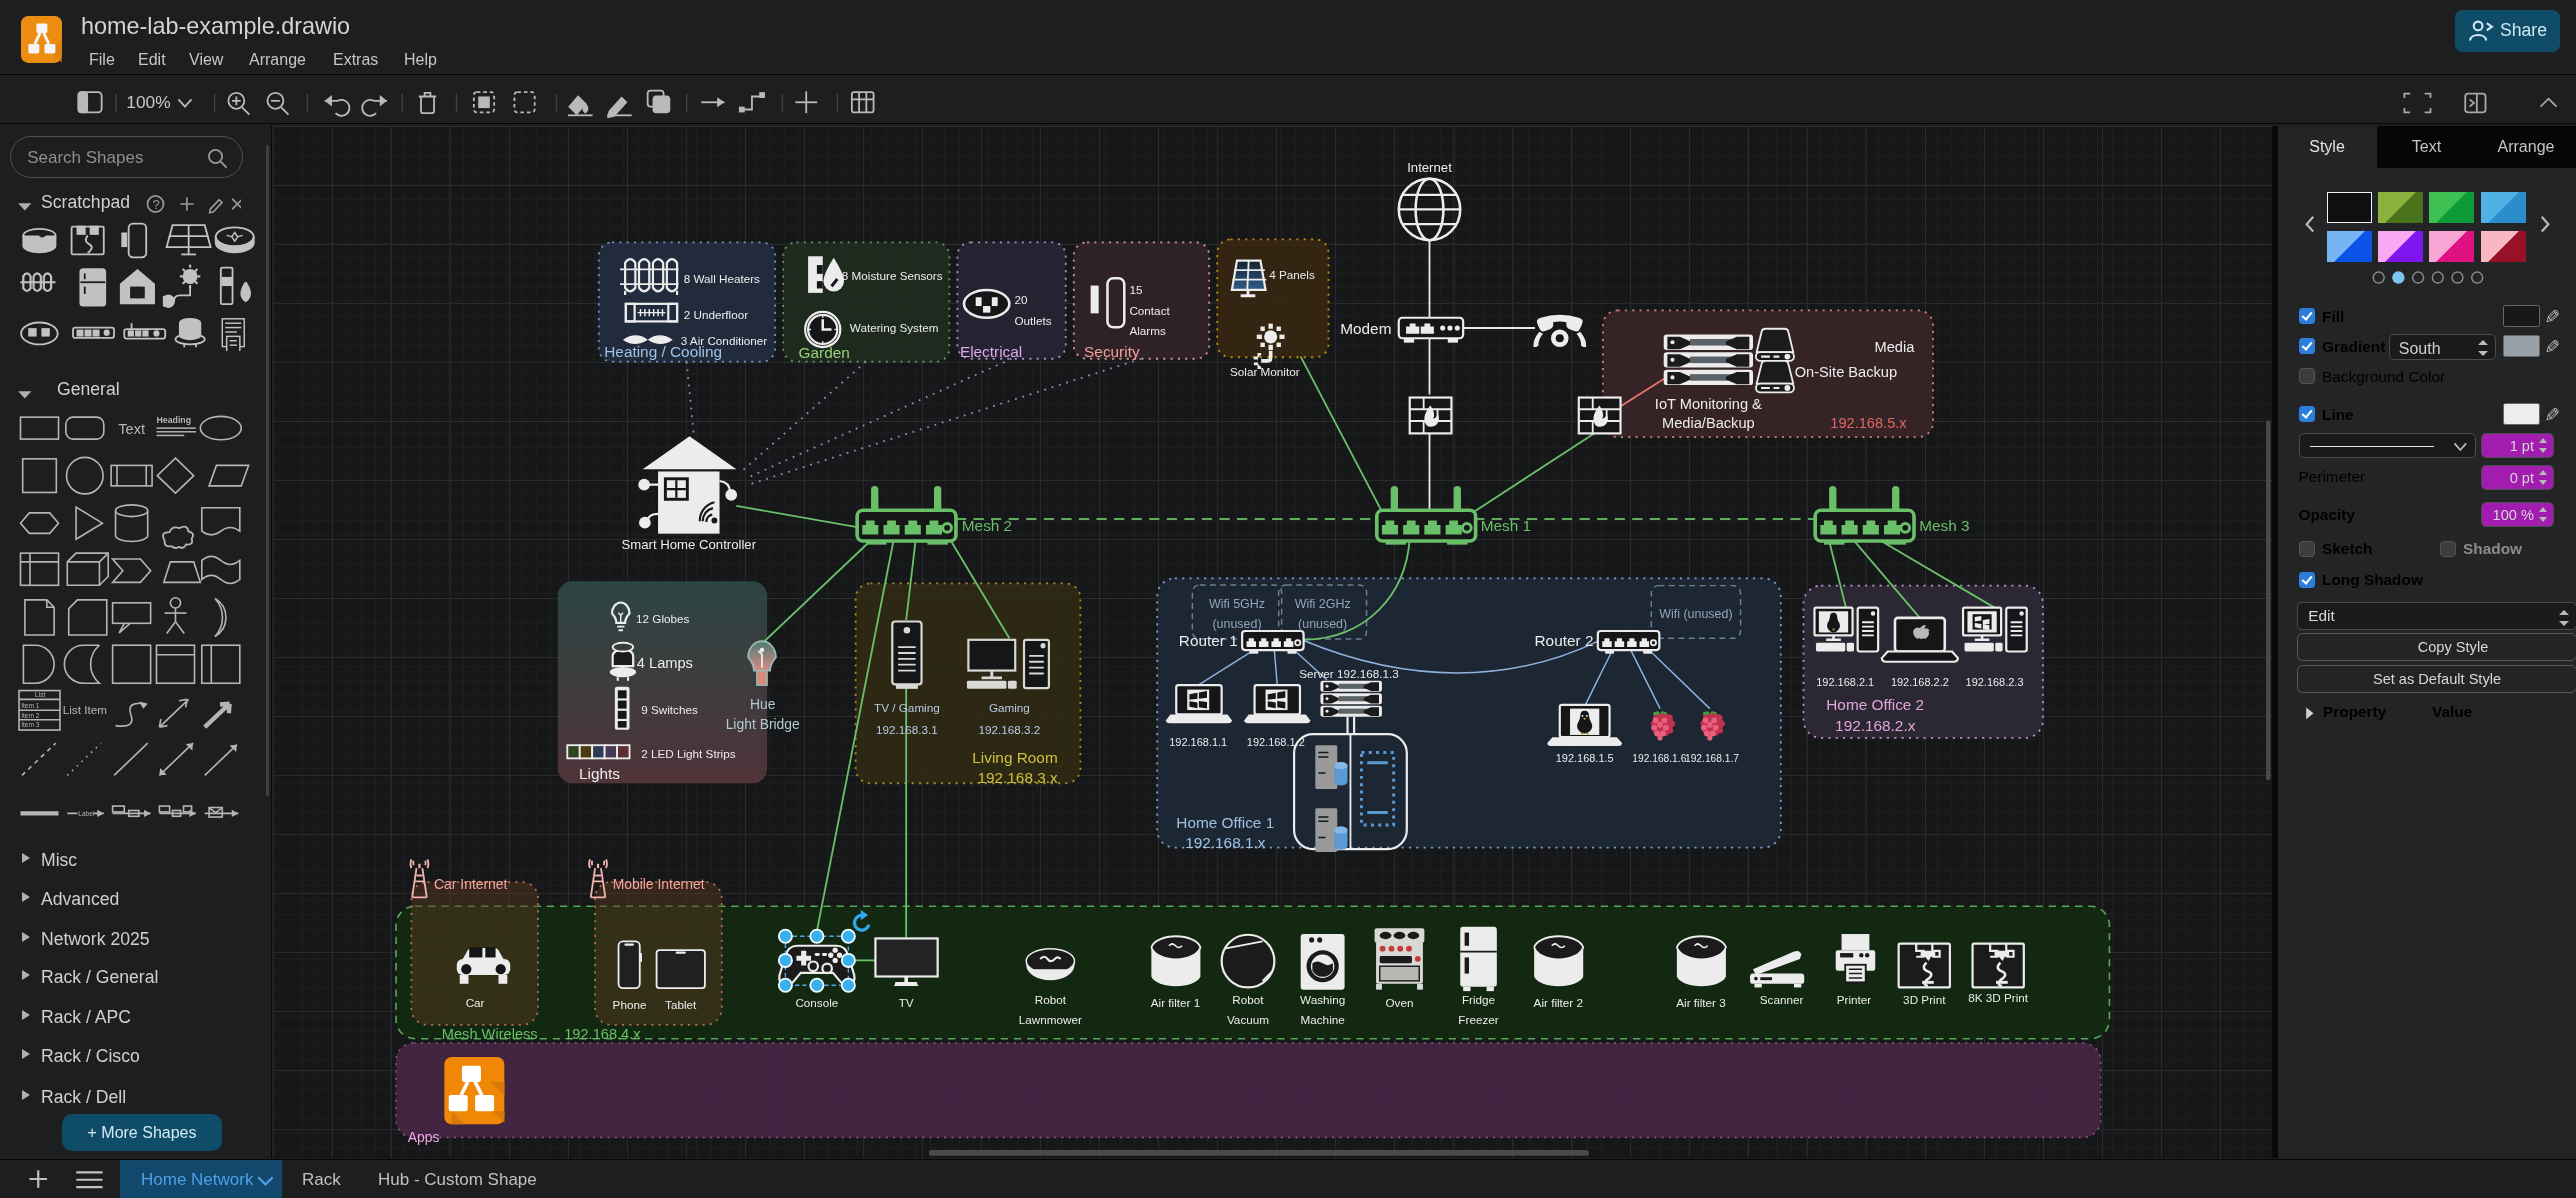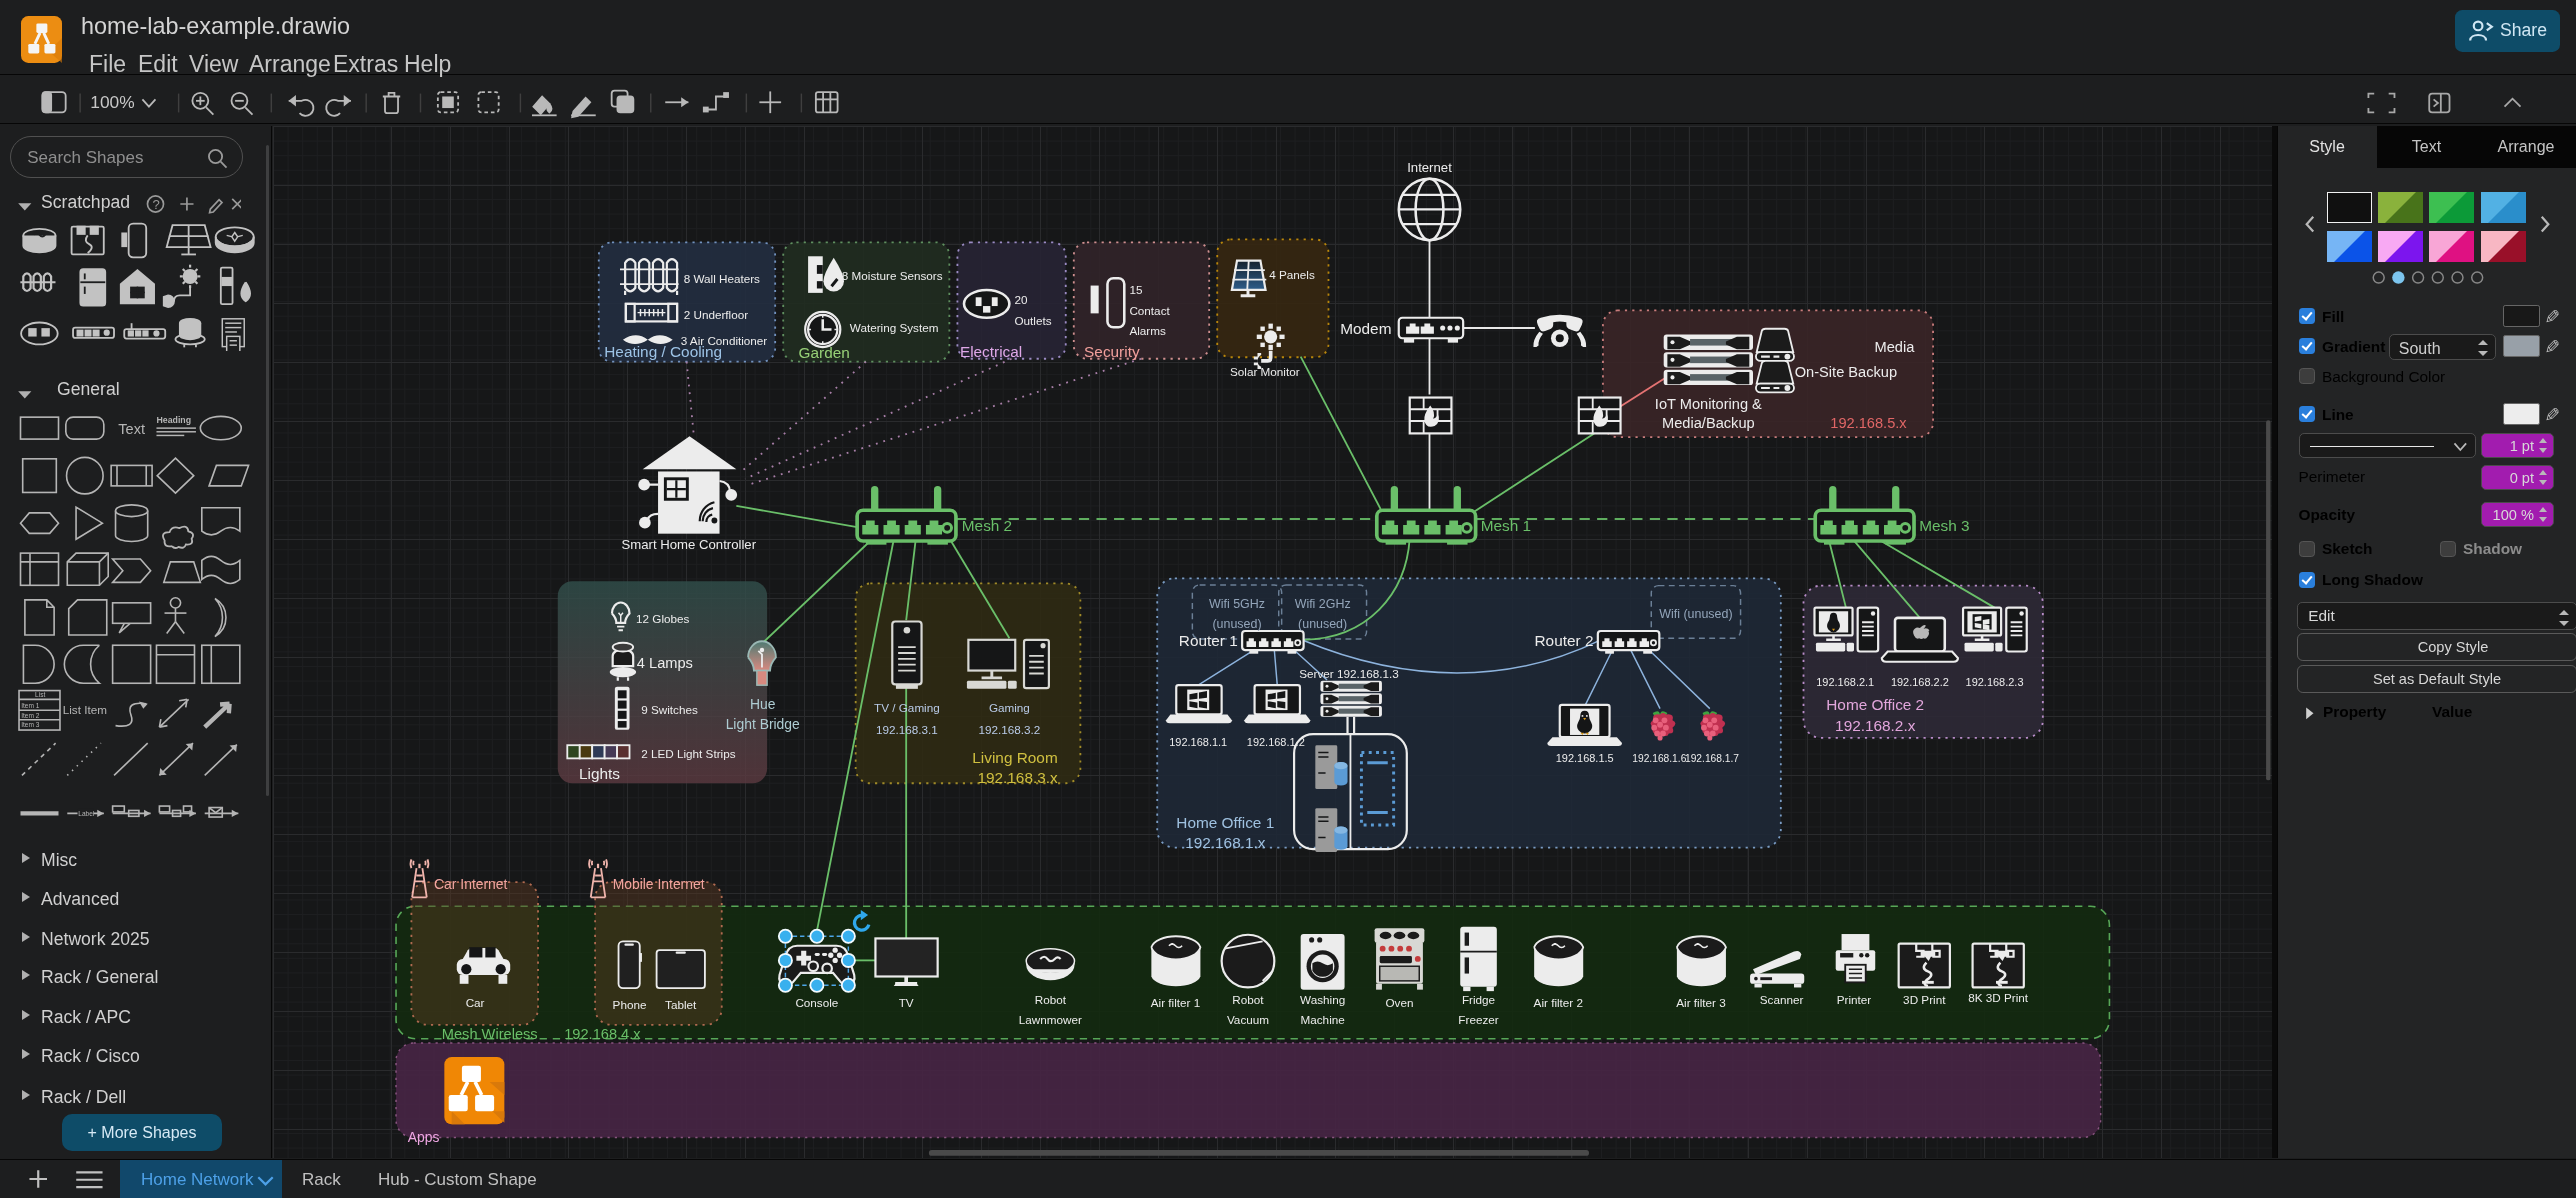--- a/index.html
+++ b/index.html
@@ -1,23 +1,23 @@
 <!DOCTYPE html>
 <html style="font-size:11.7px"><head>
 <meta charset="utf-8">
 <style>
 * { margin:0; padding:0; box-sizing:border-box; }
 html,body { width:2576px; height:1199px; background:#1d1e1f; font-family:"Liberation Sans",sans-serif; overflow:hidden; }
 #header { position:absolute; left:0; top:0; width:2576px; height:75px; background:#1d1e1f; border-bottom:1.5px solid #060606;text-decoration:underline; }
 #logo { position:absolute; left:20.5px; top:16px; width:41px; height:47px; background:#ec8d12; border-radius:7.3px; }
 #title { position:absolute; left:81px; top:13px; font-size:23.4px; color:#d4d4d4; }
-.menuitem { position:absolute; top:51px; font-size:23px; color:#c6c6c6; }
+.menuitem { position:absolute; top:51px; font-size:16px; color:#c6c6c6; }
 #share { position:absolute; left:2455px; top:10.2px; width:105px; height:42px; background:#0e4c68; border-radius:7.3px; color:#cfe6f3; font-size:17.6px; }
 #share span { position:absolute; left:45px; top:9.5px; }
-#toolbar { position:absolute; left:0; top:82px; width:2576px; height:42px; background:#1d1e1f; border-bottom:1.5px solid #060606; }
+#toolbar { position:absolute; left:0; top:82px; width:2576px; height:42px; background:#1d1e1f; border-bottom:1.5px solid #060606;padding-left:36px; }
 #sidebar { position:absolute; left:0; top:126px; width:272px; height:1032px; background:#1d1e1f; border-right:0.7px solid #060606; }
 #searchbox { position:absolute; left:10.2px; top:9.5px; width:233px; height:42px; border:0.7px solid #505050; border-radius:22px; }
 #searchbox span { position:absolute; left:16px; top:11px; font-size:17px; color:#8f8f8f; }
 .sechead { position:absolute; font-size:17.6px; color:#d0d0d0; }
 .secrow { position:absolute; left:0; width:272px; height:40px; }
 .secrow .tri { position:absolute; left:22px; top:13px; width:0; height:0; border-left:8.8px solid #b0b0b0; border-top:5.9px solid transparent; border-bottom:5.9px solid transparent; }
 .secrow .txt { position:absolute; left:41px; top:9.5px; font-size:17.6px; color:#d0d0d0; }
 #moreshapes { position:absolute; left:62px; top:988px; width:160px; height:37px; background:#0e4c68; border-radius:10px; color:#d6e9f5; font-size:16px; text-align:center; line-height:37px; }
 #rightpanel { position:absolute; left:2277px; top:126px; width:299px; height:1032px; background:#232425; border-left:1.5px solid #060606; }
 .tab { position:absolute; top:0; height:42px; font-size:16px; text-align:center; line-height:42px; }

